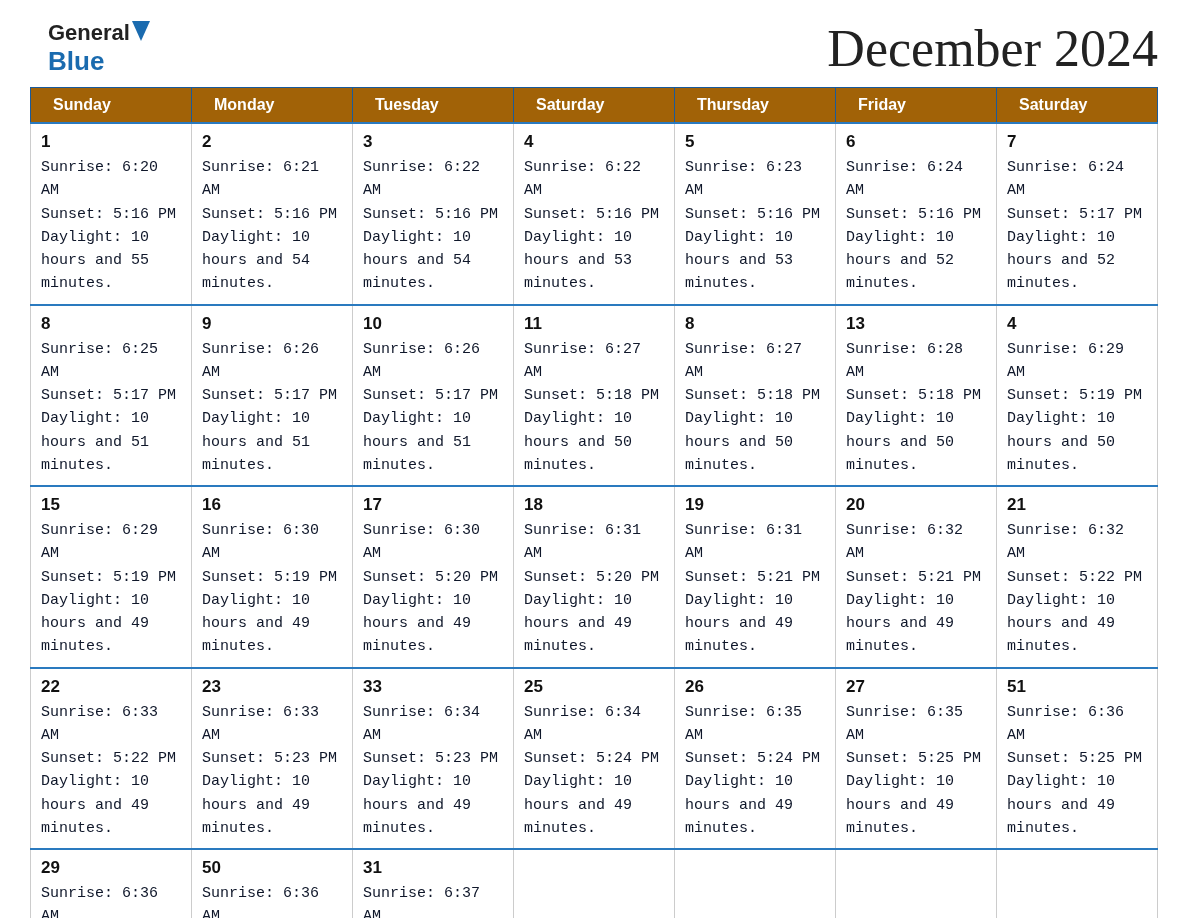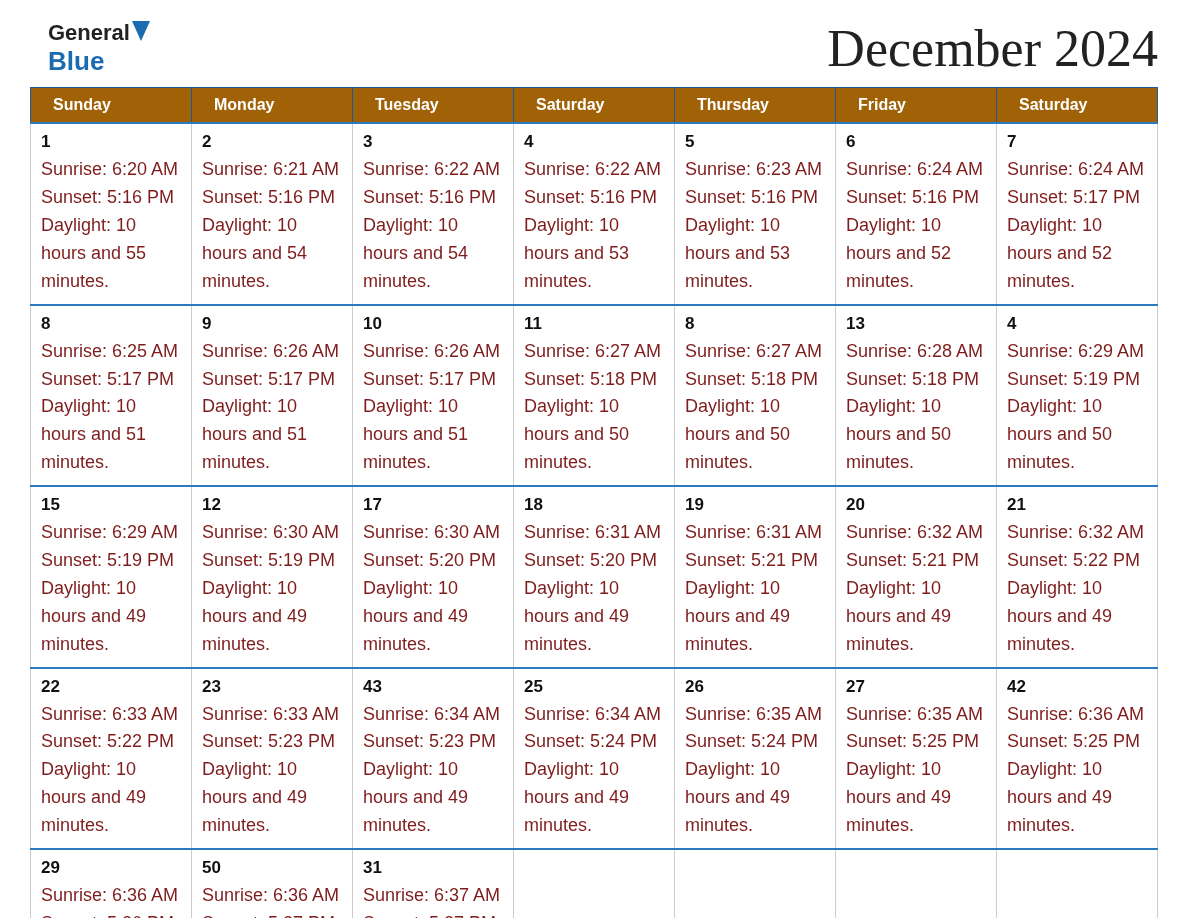--- a/index.html
+++ b/index.html
@@ -80,23 +80,24 @@
       border-top: 2px solid #2a7abf;
     }
     .day-number {
       font-size: 17px;
       font-weight: bold;
       color: #111;
       display: block;
       margin-bottom: 4px;
     }
     .day-detail {
-      font-size: 18px;
-      color: #7f1d1d;
+      font-size: 15px;
+      color: #0f172a;
       line-height: 1.55;
+      font-family: Liberation Mono, monospace;
     }
     .empty-cell {
       background: #fff;
     }
   </style>
 </head>
 <body>
 
 <div>
   <div class="header-top">
@@ -190,21 +191,21 @@
             <span class="day-number">4</span>
             <div class="day-detail">Sunrise: 6:29 AM<br>Sunset: 5:19 PM<br>Daylight: 10 hours and 50 minutes.</div>
           </td>
         </tr>
         <tr>
           <td>
             <span class="day-number">15</span>
             <div class="day-detail">Sunrise: 6:29 AM<br>Sunset: 5:19 PM<br>Daylight: 10 hours and 49 minutes.</div>
           </td>
           <td>
-            <span class="day-number">12</span>
+            <span class="day-number">16</span>
             <div class="day-detail">Sunrise: 6:30 AM<br>Sunset: 5:19 PM<br>Daylight: 10 hours and 49 minutes.</div>
           </td>
           <td>
             <span class="day-number">17</span>
             <div class="day-detail">Sunrise: 6:30 AM<br>Sunset: 5:20 PM<br>Daylight: 10 hours and 49 minutes.</div>
           </td>
           <td>
             <span class="day-number">18</span>
             <div class="day-detail">Sunrise: 6:31 AM<br>Sunset: 5:20 PM<br>Daylight: 10 hours and 49 minutes.</div>
           </td>
@@ -224,37 +225,37 @@
         <tr>
           <td>
             <span class="day-number">22</span>
             <div class="day-detail">Sunrise: 6:33 AM<br>Sunset: 5:22 PM<br>Daylight: 10 hours and 49 minutes.</div>
           </td>
           <td>
             <span class="day-number">23</span>
             <div class="day-detail">Sunrise: 6:33 AM<br>Sunset: 5:23 PM<br>Daylight: 10 hours and 49 minutes.</div>
           </td>
           <td>
-            <span class="day-number">43</span>
+            <span class="day-number">33</span>
             <div class="day-detail">Sunrise: 6:34 AM<br>Sunset: 5:23 PM<br>Daylight: 10 hours and 49 minutes.</div>
           </td>
           <td>
             <span class="day-number">25</span>
             <div class="day-detail">Sunrise: 6:34 AM<br>Sunset: 5:24 PM<br>Daylight: 10 hours and 49 minutes.</div>
           </td>
           <td>
             <span class="day-number">26</span>
             <div class="day-detail">Sunrise: 6:35 AM<br>Sunset: 5:24 PM<br>Daylight: 10 hours and 49 minutes.</div>
           </td>
           <td>
             <span class="day-number">27</span>
             <div class="day-detail">Sunrise: 6:35 AM<br>Sunset: 5:25 PM<br>Daylight: 10 hours and 49 minutes.</div>
           </td>
           <td>
-            <span class="day-number">42</span>
+            <span class="day-number">51</span>
             <div class="day-detail">Sunrise: 6:36 AM<br>Sunset: 5:25 PM<br>Daylight: 10 hours and 49 minutes.</div>
           </td>
         </tr>
         <tr>
           <td>
             <span class="day-number">29</span>
             <div class="day-detail">Sunrise: 6:36 AM<br>Sunset: 5:26 PM<br>Daylight: 10 hours and 50 minutes.</div>
           </td>
           <td>
             <span class="day-number">50</span>

